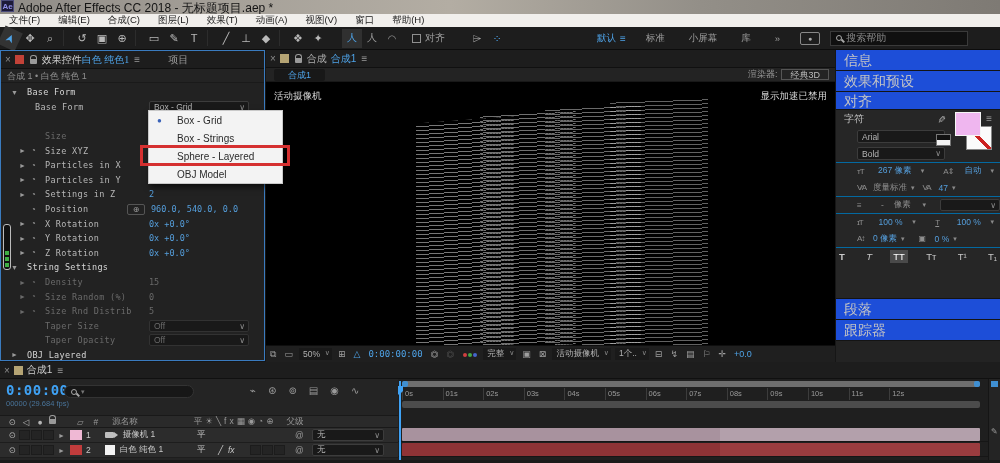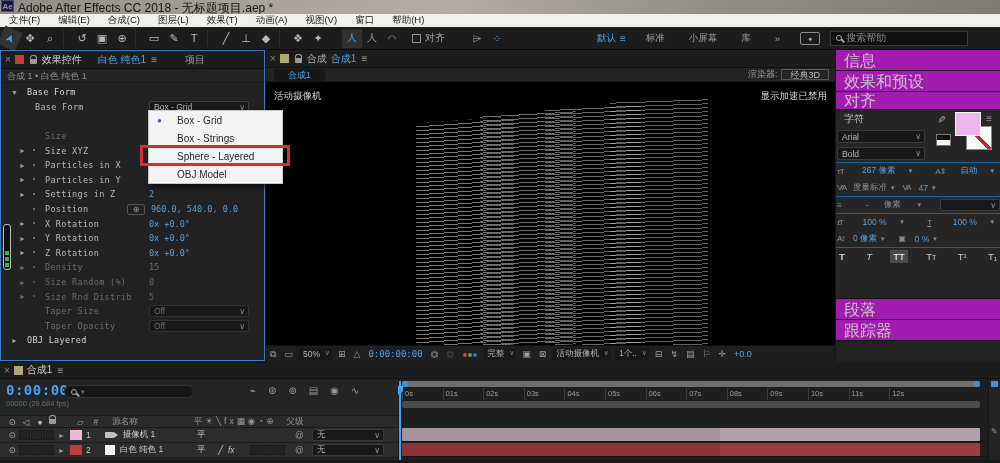--- a/index.html
+++ b/index.html
@@ -84,25 +84,25 @@
     repeating-linear-gradient(90deg, rgba(0,0,0,.45) 0 1px, transparent 1px 3px);}
   .compbar{position:absolute;left:0;top:295px;width:569px;height:17px;background:#1f1f1f;border-top:1px solid #0e0e0e;
     display:flex;align-items:center;font-size:8.5px;color:#9f9f9f;}
   .cbi{padding:0 4px;font-size:9px;color:#9f9f9f;}
   .cbi.blue{color:#4ea3e8;}
   .cbsel{position:relative;background:#191919;height:12px;display:flex;align-items:center;padding:0 12px 0 4px;margin:0 2px;color:#b0b0b0;}
   .cbsel .car{position:absolute;right:2px;top:1px;font-size:7px;color:#888;}
   .rgbdot{display:inline-block;width:4px;height:4px;border-radius:50%;margin:0 .5px;}
   
   .panel-right{position:absolute;left:836px;top:50px;width:164px;height:312px;background:#232323;}
-  .rsec{height:21px;line-height:21px;padding-left:8px;color:#c4c4c4;font-size:16px;background:#a21caf;border-bottom:1px solid #141414;}
+  .rsec{height:21px;line-height:21px;padding-left:8px;color:#c4c4c4;font-size:14px;background:#1d4ed8;border-bottom:1px solid #141414;}
   .charpanel{position:relative;height:189px;background:#262626;border-bottom:1px solid #141414;}
   .chead{height:18px;line-height:18px;padding-left:8px;color:#c4c4c4;display:flex;}
   .chead .hamb{margin-left:auto;margin-right:8px;}
-  .crow{position:relative;height:17px;display:flex;align-items:center;padding-left:1px;font-size:8.5px;color:#9a9a9a;}
+  .crow{position:relative;height:17px;display:flex;align-items:center;padding-left:21px;font-size:8.5px;color:#9a9a9a;}
   .ci{width:16px;color:#8f8f8f;font-size:8px;letter-spacing:-1px;}
   .cval{color:#559fdd;margin-right:2px;}
   .cgray{color:#8a8a8a;margin-right:2px;}
   .cdar{color:#8a8a8a;font-size:7px;margin:0 6px 0 2px;}
   .fauxrow{display:flex;justify-content:center;gap:7px;height:18px;align-items:center;}
   .faux{color:#c9c9c9;font-size:9.5px;padding:1px 3px;}
   .faux.active{background:#4a4a4a;color:#fff;}
   .fontsel{position:relative;width:88px;height:13px;font-size:8.5px;}
   .swfill{position:absolute;left:119px;top:2px;width:26px;height:24px;background:#efb6ef;border:1px solid #f5f5f5;z-index:2;}
   .swstroke{position:absolute;left:130px;top:16px;width:26px;height:24px;background:#fbfbfb;border:1px solid #888;z-index:1;
@@ -202,21 +202,21 @@
       <span>搜索帮助</span>
     </span>
   </div>
 
   <div class="panel-ec">
     <div class="tabstrip ec-tabs">
       <span class="closex">×</span>
       <span class="chip" style="background:#c24238;"></span>
       <span class="lock"></span>
       <span class="title">效果控件</span>
-      <span class="layer" style="margin-left:16px;">白色 纯色1</span>
+      <span class="layer" style="margin-left:0;font-family:Liberation Serif, serif;">白色 纯色1</span>
       <span class="hamb">≡</span>
       <span class="proj">项目</span>
     </div>
     <div class="crumb">合成 1 • 白色 纯色 1</div>
 
     <div class="ecrows">
       <div class="r">
         <span class="tw" style="left:10px;">▼</span>
         <span class="lb g0">Base Form</span>
       </div>
@@ -269,20 +269,24 @@
         <span class="tw">►</span>
         <span class="sw">◔</span>
         <span class="lb">Y Rotation</span>
         <span class="val">0x +0.0°</span>
       </div>
       <div class="r">
         <span class="tw">►</span>
         <span class="sw">◔</span>
         <span class="lb">Z Rotation</span>
         <span class="val">0x +0.0°</span>
+      </div>
+      <div class="r">
+        <span class="tw" style="left:10px;">▼</span>
+        <span class="lb g0">String Settings</span>
       </div>
       <div class="r gray">
         <span class="tw">►</span>
         <span class="sw">◔</span>
         <span class="lb">Density</span>
         <span class="val">15</span>
       </div>
       <div class="r gray">
         <span class="tw">►</span>
         <span class="sw">◔</span>

